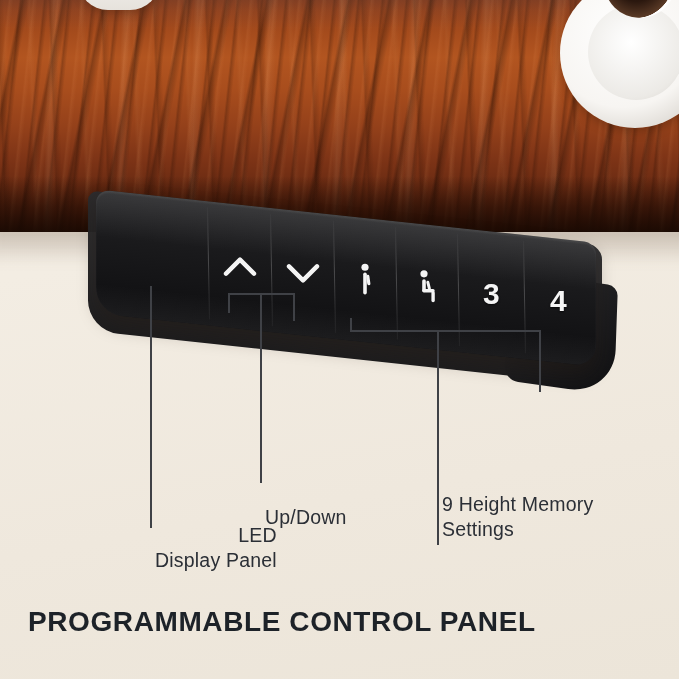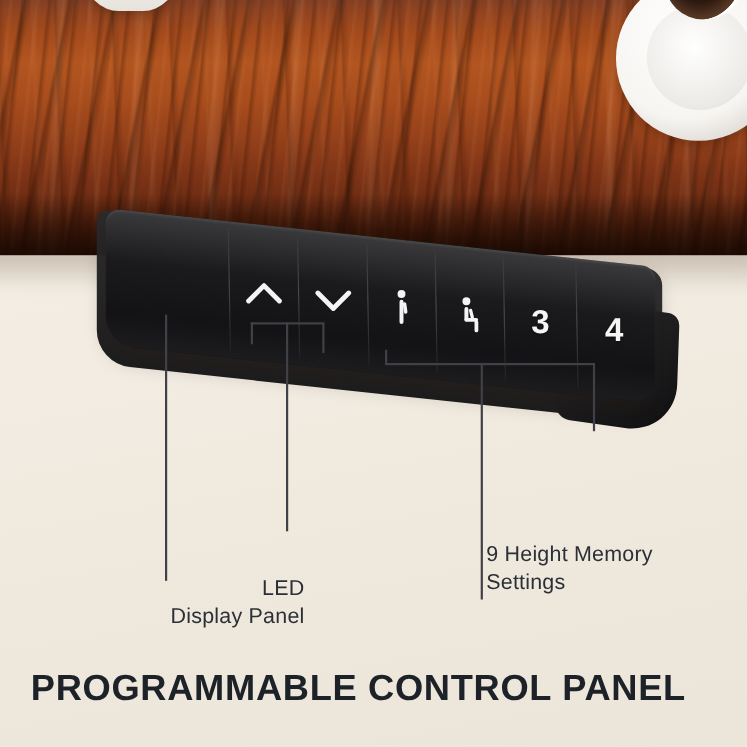--- a/index.html
+++ b/index.html
@@ -208,21 +208,21 @@
     color: #2b2f36;
     font-size: 19.5px;
     line-height: 25px;
     letter-spacing: .2px;
     white-space: pre-line;
   }
   .caption {
     position: absolute;
     left: 28px; top: 606px;
     color: #1d2228;
-    font-size: 33px;
+    font-size: 28px;
     font-weight: 700;
     letter-spacing: .6px;
   }
 </style>
 </head>
 <body>
 
 <div id="scene">
 
   <div class="wall"></div>
@@ -306,20 +306,21 @@
   </div>
 
   <div class="leader" style="left:150px; top:286px; height:242px;"></div>
   <div class="label" style="left:155px; top:523px;text-align:right;">LED
 Display Panel</div>
 
   <div class="tick" style="left:228px; top:293px; width:66px;"></div>
   <div class="leader" style="left:228px; top:293px; height:20px;"></div>
   <div class="leader" style="left:293px; top:293px; height:28px;"></div>
   <div class="leader" style="left:260px; top:293px; height:190px;"></div>
+  <div class="label" style="left:265px; top:505px;">Up/Down</div>
 
   <div class="tick" style="left:350px; top:330px; width:190px;"></div>
   <div class="leader" style="left:350px; top:318px; height:12px;"></div>
   <div class="leader" style="left:539px; top:330px; height:62px;"></div>
   <div class="leader" style="left:437px; top:330px; height:215px;"></div>
   <div class="label" style="left:442px; top:492px;">9 Height Memory
 Settings</div>
 
   <div class="caption">PROGRAMMABLE CONTROL PANEL</div>
 </div>

